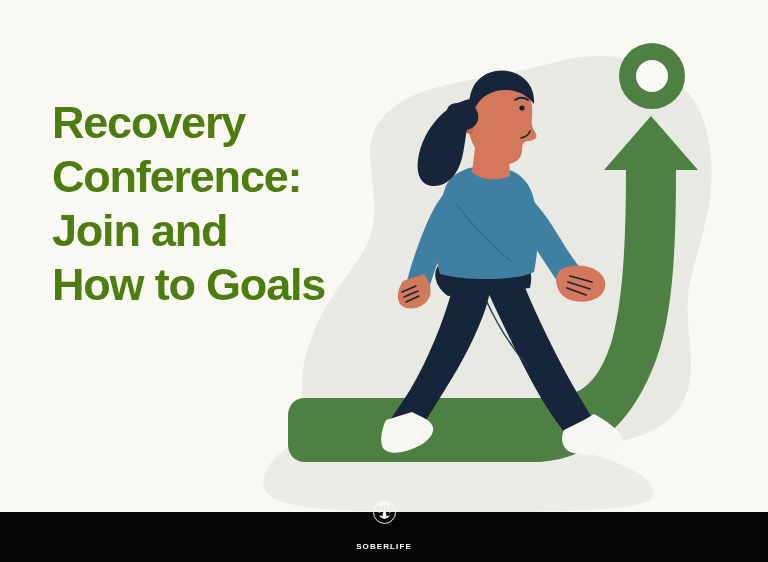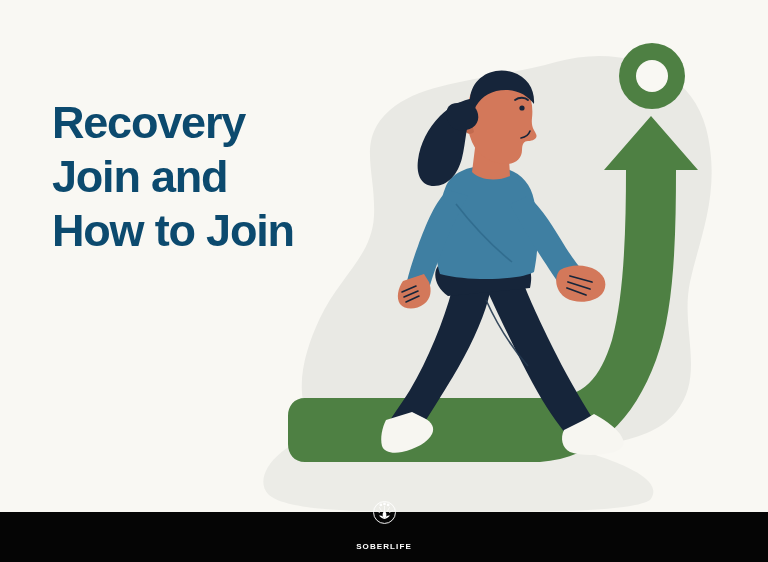--- a/index.html
+++ b/index.html
@@ -22,21 +22,21 @@
     left:52px; top:96px;
     width:340px;
     z-index:6;
   }
   #headline .line {
     display:block;
     font-size:45px;
     line-height:54px;
     font-weight:700;
     letter-spacing:-1.2px;
-    color:#0c4a6e;
+    color:#4d7c0f;
     white-space:nowrap;
   }
 
   
   #illustration {
     position:absolute; left:0; top:0;
     width:768px; height:562px;
     z-index:4;
     pointer-events:none;
   }
@@ -94,22 +94,23 @@
                  C 610 456, 668 478, 650 500
                  C 632 512, 540 512, 452 512
                  C 364 512, 286 512, 268 494
                  C 252 476, 278 442, 330 430 Z"></path>
       </g>
     </svg>
   </div>
 
   <h1 id="headline">
     <span class="line">Recovery</span>
+    <span class="line">Conference:</span>
     <span class="line">Join and</span>
-    <span class="line">How to Join</span>
+    <span class="line">How to Goals</span>
   </h1>
 
   <div id="illustration">
     <svg viewBox="0 0 768 562" xmlns="http://www.w3.org/2000/svg" aria-hidden="true">
 
       <g>
         <circle cx="652" cy="76" r="33" fill="#4e8043"></circle>
         <circle cx="652" cy="76" r="16" fill="#f9f8f3"></circle>
       </g>
 

